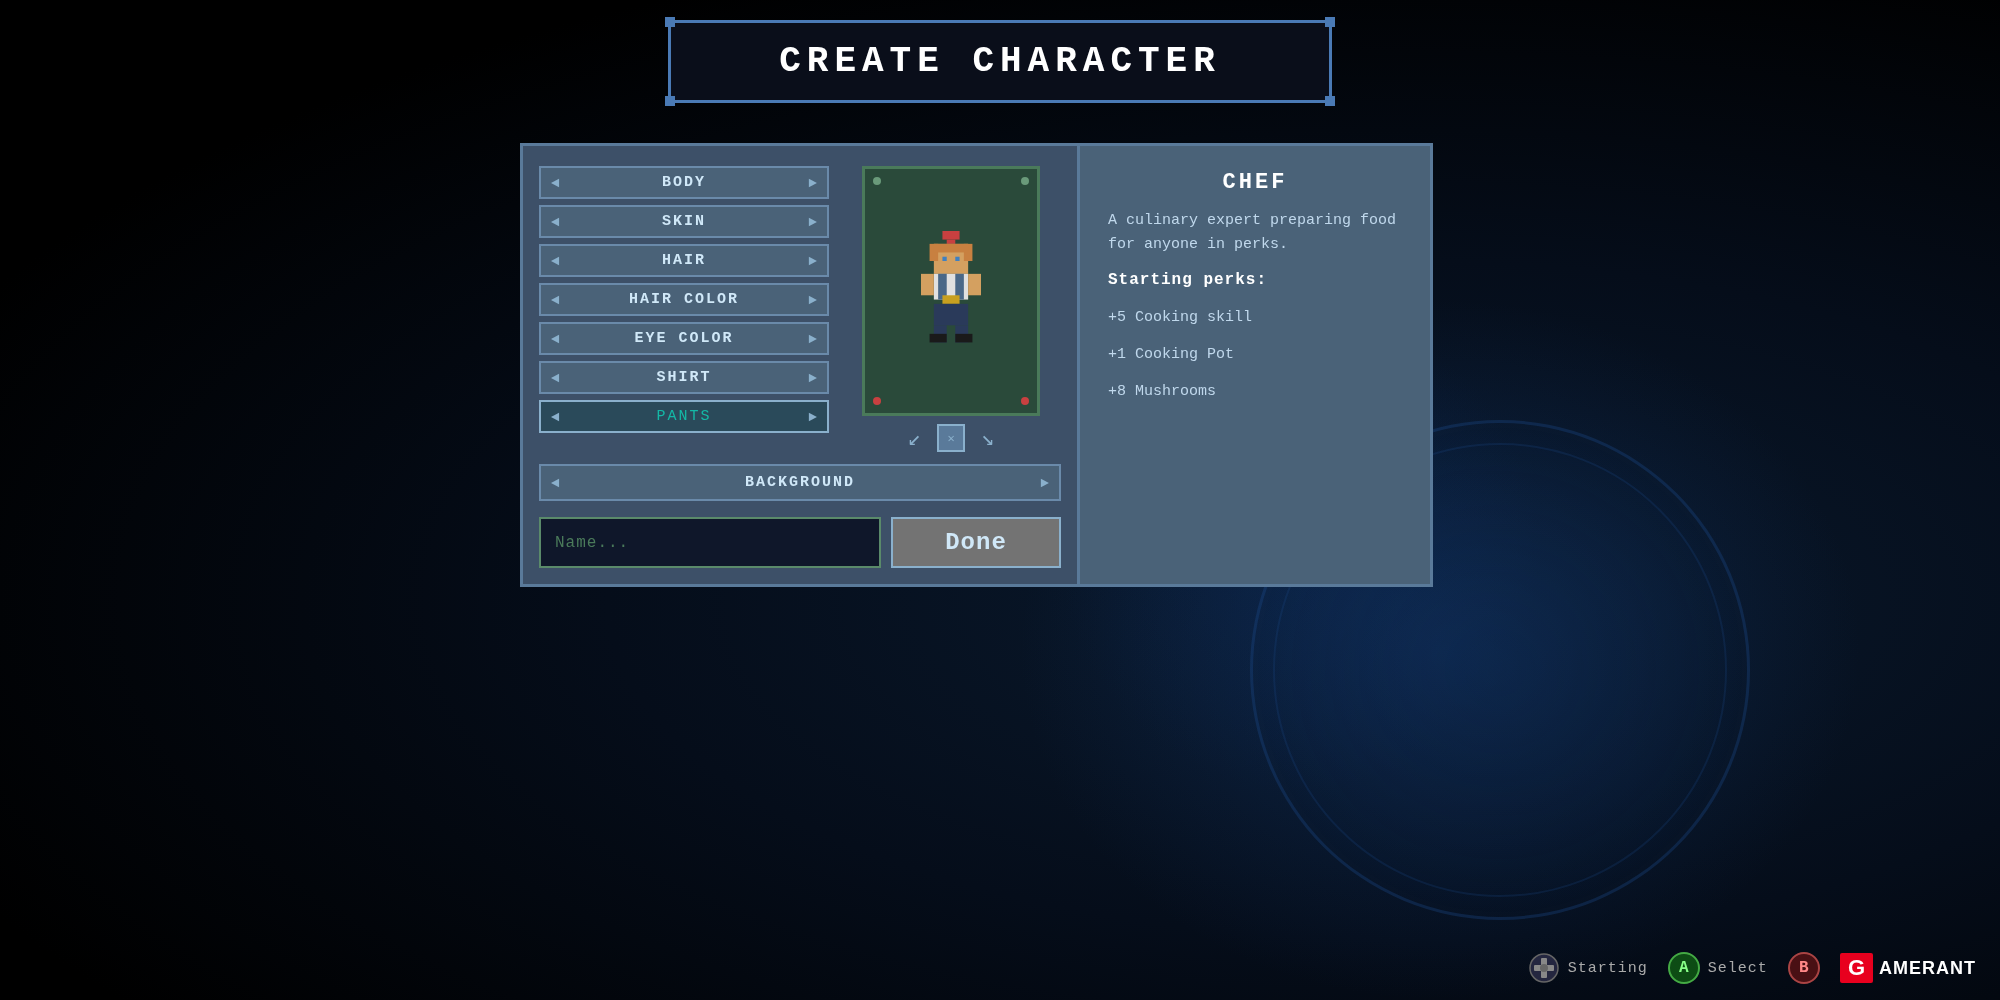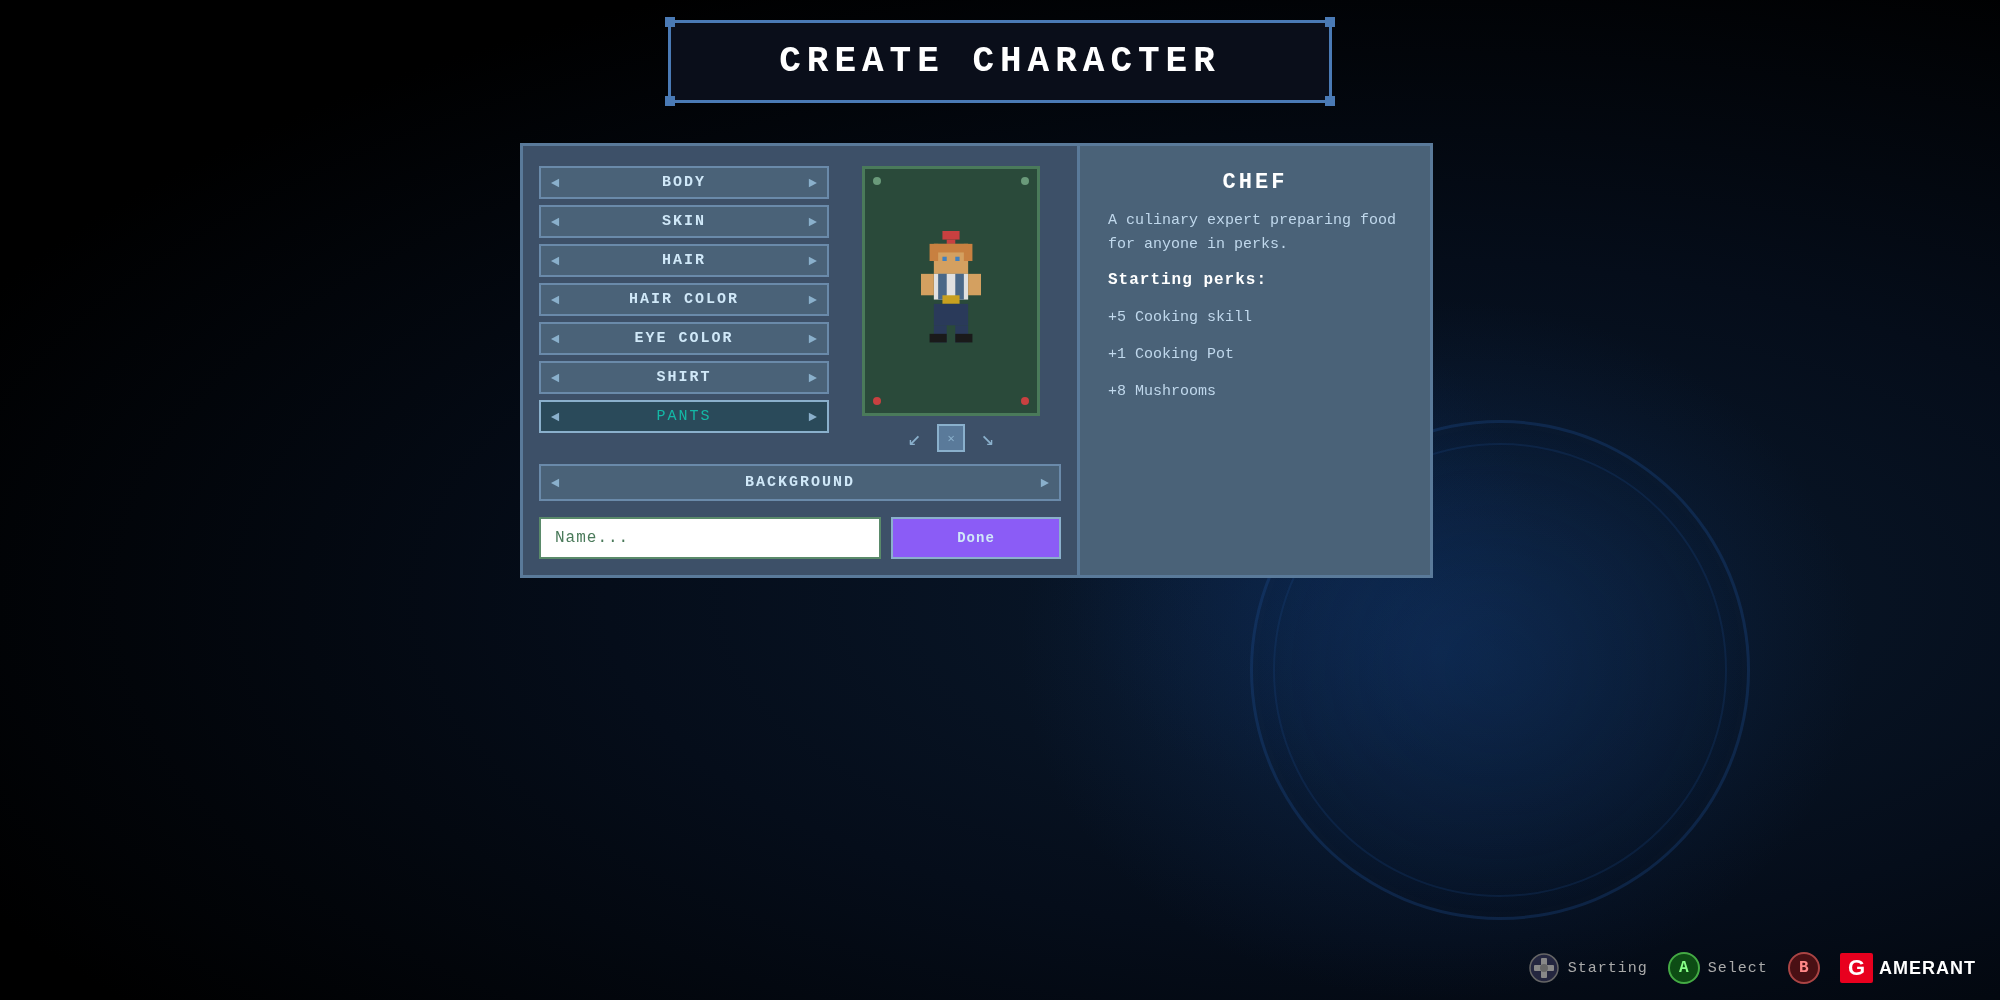--- a/index.html
+++ b/index.html
@@ -244,40 +244,40 @@
     }
 
     
     .bottom-row {
       display: flex;
       gap: 10px;
       margin-top: 4px;
     }
 
     .name-input {
-      background: #ffffff;
+      background: #0f172a;
       border: 2px solid #5a8a6a;
       color: #6a9a7a;
       font-size: 16px;
       font-family: 'Courier New', monospace;
       padding: 10px 14px;
       flex: 1;
       outline: none;
       letter-spacing: 1px;
     }
 
     .name-input::placeholder {
       color: #4a7a5a;
     }
 
     .done-button {
-      background: #8b5cf6;
+      background: #737373;
       border: 2px solid #8ab0cc;
       color: #d0e8f8;
-      font-size: 14px;
+      font-size: 24px;
       font-weight: bold;
       font-family: 'Courier New', monospace;
       padding: 10px 28px;
       cursor: pointer;
       letter-spacing: 1px;
       width: 170px;
     }
 
     
     .right-panel {

